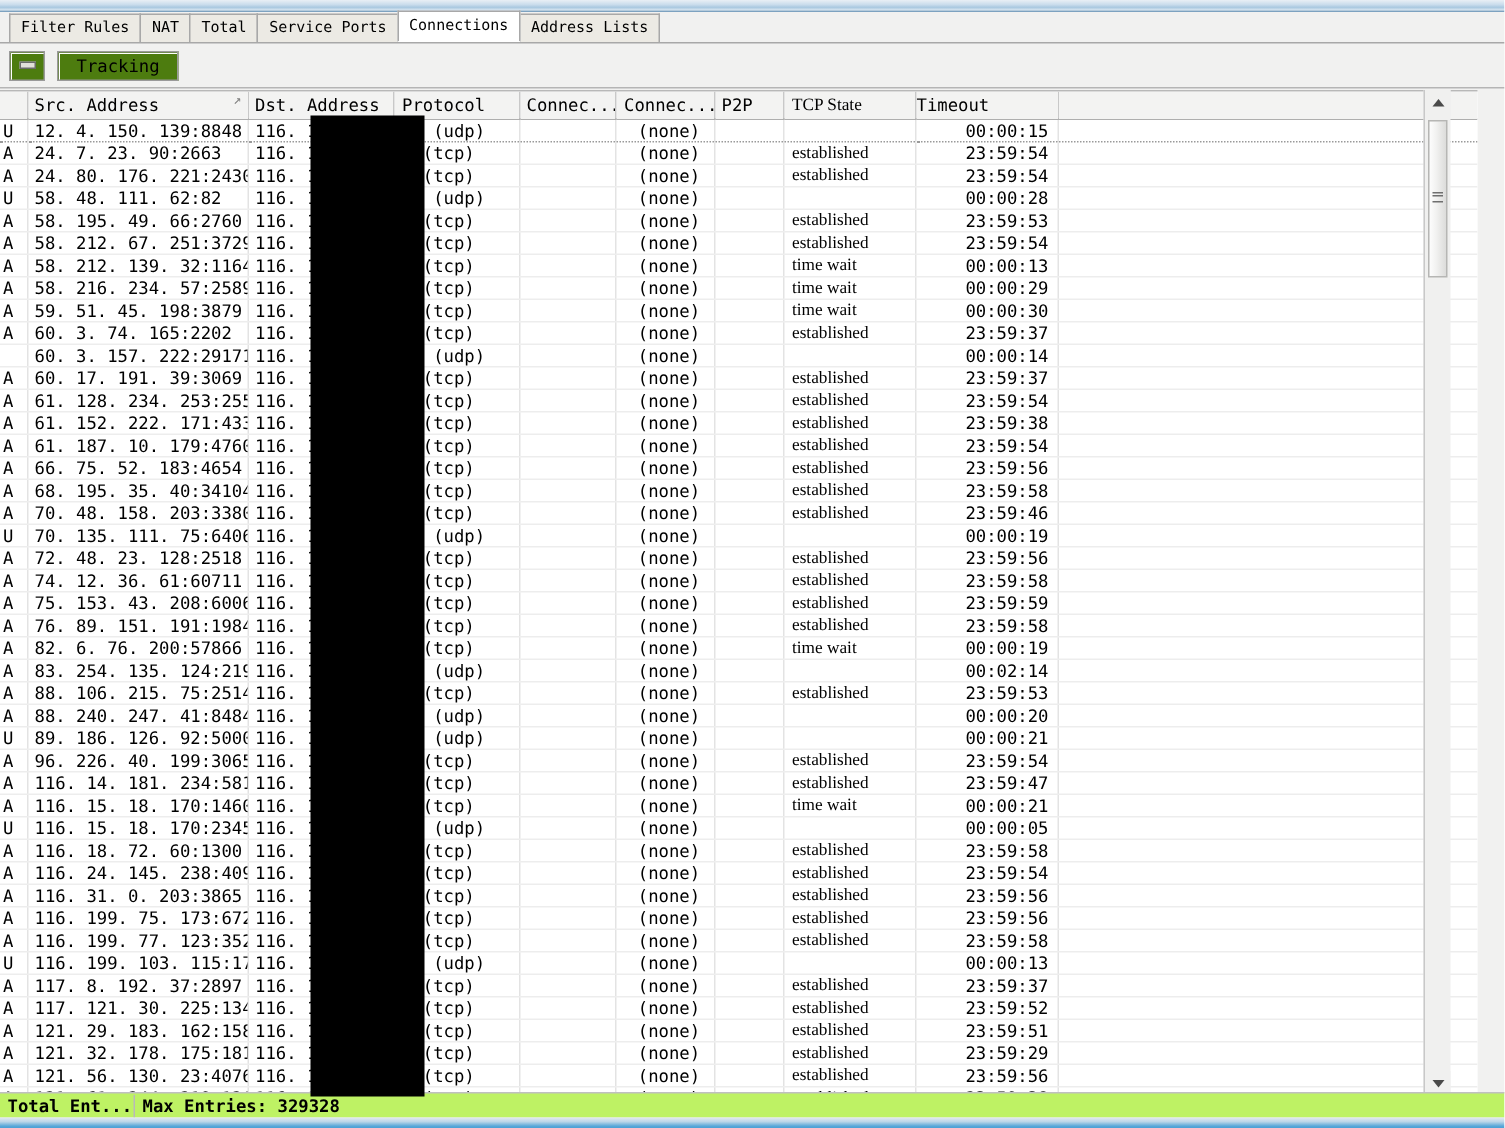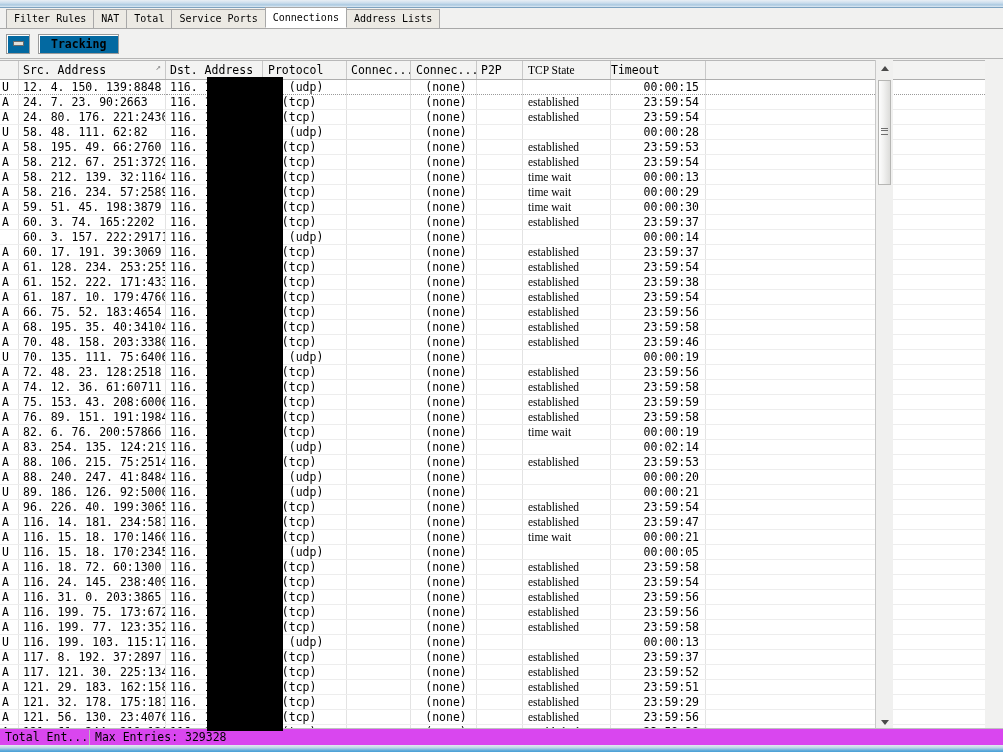--- a/index.html
+++ b/index.html
@@ -70,49 +70,48 @@
   .toolbar {
     height: 30px;
     background: #f1f1f0;
     display: flex;
     align-items: center;
     padding-left: 6px;
     box-sizing: border-box;
     border-bottom: 1px solid #b5b5b5;
   }
   .tb-btn {
-    background: #0369a1;
+    background: #4d7c0f;
     border: 1px solid #9a9a9a;
     box-shadow: inset 1px 1px 0 #ffffff;
     height: 20px;
     display: flex;
     align-items: center;
     justify-content: center;
     cursor: default;
     font-family: "DejaVu Sans Mono", "Liberation Mono", monospace;
     font-size: 11.5px;
     color: #000;
     box-sizing: border-box;
-    font-weight: bold;
   }
   .tb-btn.icon-btn { width: 24px; margin-right: 8px; }
   .tb-btn.text-btn { padding: 0 12px; }
   .minus-glyph {
     display: block;
     width: 11px; height: 5px;
     border: 1px solid #6b6b6b;
     background: #e2e0da;
     box-sizing: border-box;
   }
 
   
   .table-area {
     position: absolute;
     left: 0; top: 52px;
-    width: 893px;
+    width: 967px;
     height: 671px;
     background: #ffffff;
     box-sizing: border-box;
   }
   .grid-wrap {
     position: absolute;
     left: 0; top: 0;
     width: 985px;
     height: 671px;
     overflow: hidden;
@@ -235,28 +234,29 @@
     border-top: 1px solid #6f6f6f;
     height: 1px;
   }
 
   
   .statusbar {
     position: absolute;
     left: 0; bottom: 8px;
     width: 1003px;
     height: 17px;
-    background: #d946ef;
+    background: #bef264;
     border-top: 1px solid #c0c0c0;
     display: flex;
     align-items: center;
     box-sizing: border-box;
     font-family: "DejaVu Sans Mono", "Liberation Mono", monospace;
     font-size: 11.5px;
     color: #000;
+    font-weight: bold;
   }
   .status-cell {
     padding: 0 5px;
     height: 15px;
     line-height: 15px;
     white-space: nowrap;
     overflow: hidden;
     box-sizing: border-box;
   }
   .status-cell.total { width: 90px; border-right: 1px solid #b9b9b9; }

